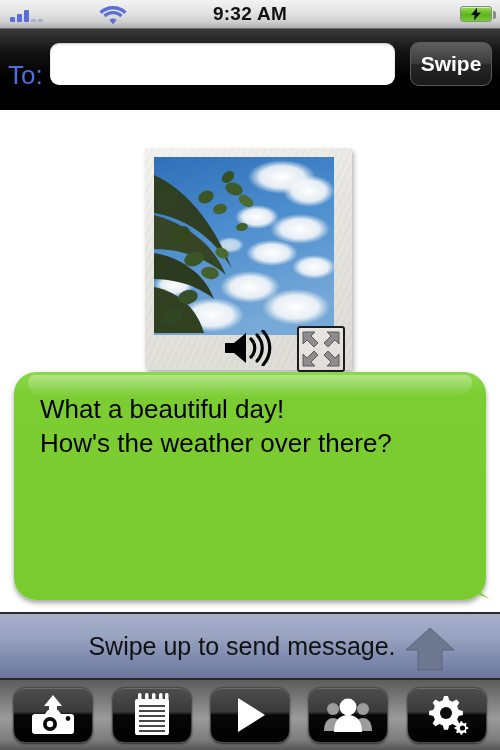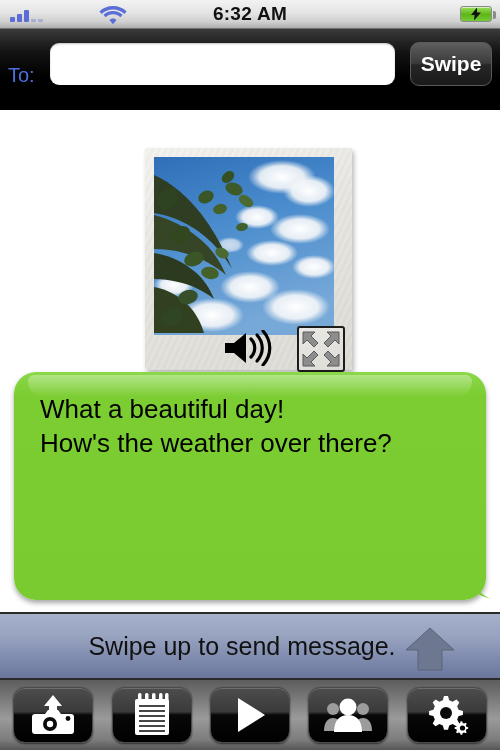--- a/index.html
+++ b/index.html
@@ -40,21 +40,21 @@
   .sb-bolt{ position:absolute; left:50%; top:50%; transform:translate(-50%,-50%); }
 
   
   .header{
     position:absolute; left:0; top:28px; width:500px; height:82px;
     background:linear-gradient(180deg,#3a3a3a 0%,#131313 28%,#000 60%,#000 100%);
     border-top:1px solid #6e6e72;
   }
   .to-label{
     position:absolute; left:8px; top:46px; transform:translateY(-50%);
-    font-size:20px; color:#4f6fe0; font-weight:normal;
+    font-size:26px; color:#4f6fe0; font-weight:normal;
   }
   .to-field{
     position:absolute; left:50px; top:14px; width:345px; height:42px;
     background:#fff; border:none; border-radius:9px;
     font-size:22px; color:#000; padding:0 10px;
     font-family:"Liberation Sans", sans-serif;
     box-shadow:inset 0 1px 2px rgba(0,0,0,.25);
   }
   .clear-btn{
     position:absolute; right:8px; top:13px; width:82px; height:44px;
@@ -167,21 +167,21 @@
       <div class="sb-bar off"></div>
       <div class="sb-bar off"></div>
     </div>
 
     <svg class="sb-wifi" viewBox="0 0 30 22">
       <path d="M15 5.5c4.4 0 8.4 1.7 11.3 4.5l2.3-2.6C25.1 4 20.3 2 15 2S4.9 4 1.4 7.4l2.3 2.6C6.6 7.2 10.6 5.5 15 5.5z" fill="#5b6ed8"></path>
       <path d="M15 10.2c2.9 0 5.5 1.1 7.4 3l2.2-2.5C22.2 8.3 18.8 6.9 15 6.9s-7.2 1.4-9.6 3.8l2.2 2.5c1.9-1.9 4.5-3 7.4-3z" fill="#5b6ed8"></path>
       <path d="M15 14.6c1.4 0 2.7.6 3.6 1.5l-3.6 4.1-3.6-4.1c.9-.9 2.2-1.5 3.6-1.5z" fill="#5b6ed8"></path>
     </svg>
 
-    <div class="sb-time">6:32 AM</div>
+    <div class="sb-time">9:32 AM</div>
 
     <div class="sb-batt">
       <svg class="sb-bolt" width="10" height="13" viewBox="0 0 10 13">
         <polygon points="6,0 0,7.6 3.6,7.6 3,13 10,5 6.1,5" fill="#111"></polygon>
       </svg>
     </div>
   </div>
 
   <div class="header">
     <div class="to-label">To:</div>

